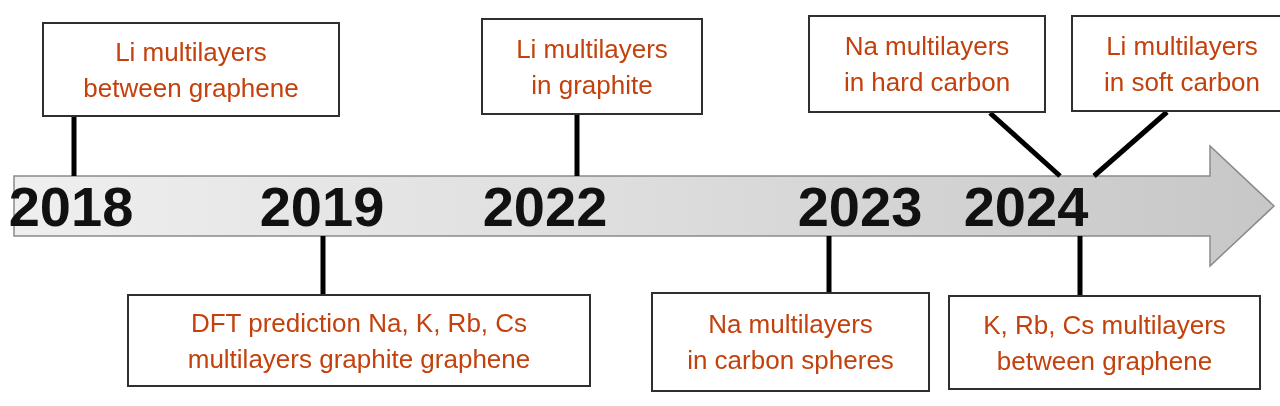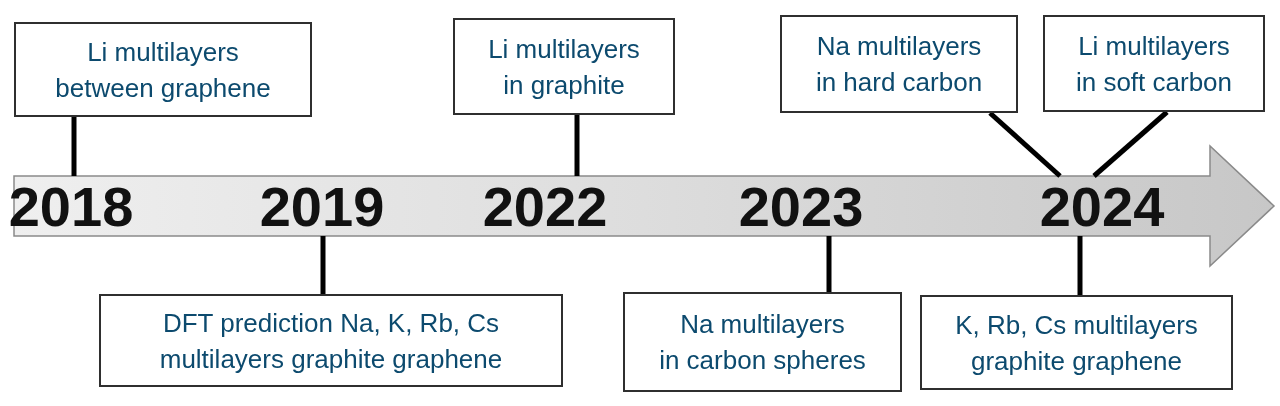--- a/index.html
+++ b/index.html
@@ -34,22 +34,23 @@
     position: absolute;
     box-sizing: border-box;
     background: #ffffff;
     border: 2px solid #2f2f2f;
     display: flex;
     align-items: center;
     justify-content: center;
     text-align: center;
     font-size: 26px;
     line-height: 36px;
-    color: #0c4a6e;
+    color: #c2410c;
     white-space: pre-line;
+    margin-left: 28px;
   }
 </style>
 </head>
 <body>
 
 <div class="canvas">
 
   <svg class="layer" viewBox="0 0 1280 406" xmlns="http://www.w3.org/2000/svg">
     <defs>
       <linearGradient id="barGrad" x1="0" y1="0" x2="1" y2="0">
@@ -67,32 +68,32 @@
     <line x1="1167" y1="112" x2="1094" y2="176" stroke="#000000" stroke-width="5"></line>
 
     <line x1="323" y1="236" x2="323" y2="294" stroke="#000000" stroke-width="5"></line>
     <line x1="829" y1="236" x2="829" y2="292" stroke="#000000" stroke-width="5"></line>
     <line x1="1080" y1="236" x2="1080" y2="295" stroke="#000000" stroke-width="5"></line>
   </svg>
 
   <div class="year" style="left:71px">2018</div>
   <div class="year" style="left:322px">2019</div>
   <div class="year" style="left:545px">2022</div>
-  <div class="year" style="left:801px">2023</div>
-  <div class="year" style="left:1102px">2024</div>
+  <div class="year" style="left:860px">2023</div>
+  <div class="year" style="left:1026px">2024</div>
 
   <div class="event-box" style="left:14px;  top:22px; width:298px; height:95px">Li multilayers
 between graphene</div>
   <div class="event-box" style="left:453px; top:18px; width:222px; height:97px">Li multilayers
 in graphite</div>
   <div class="event-box" style="left:780px; top:15px; width:238px; height:98px">Na multilayers
 in hard carbon</div>
   <div class="event-box" style="left:1043px;top:15px; width:222px; height:97px">Li multilayers
 in soft carbon</div>
 
   <div class="event-box" style="left:99px;  top:294px; width:464px; height:93px">DFT prediction Na, K, Rb, Cs
 multilayers graphite graphene</div>
   <div class="event-box" style="left:623px; top:292px; width:279px; height:100px">Na multilayers
 in carbon spheres</div>
   <div class="event-box" style="left:920px; top:295px; width:313px; height:95px">K, Rb, Cs multilayers
-graphite graphene</div>
+between graphene</div>
 
 </div>
 
 </body></html>

